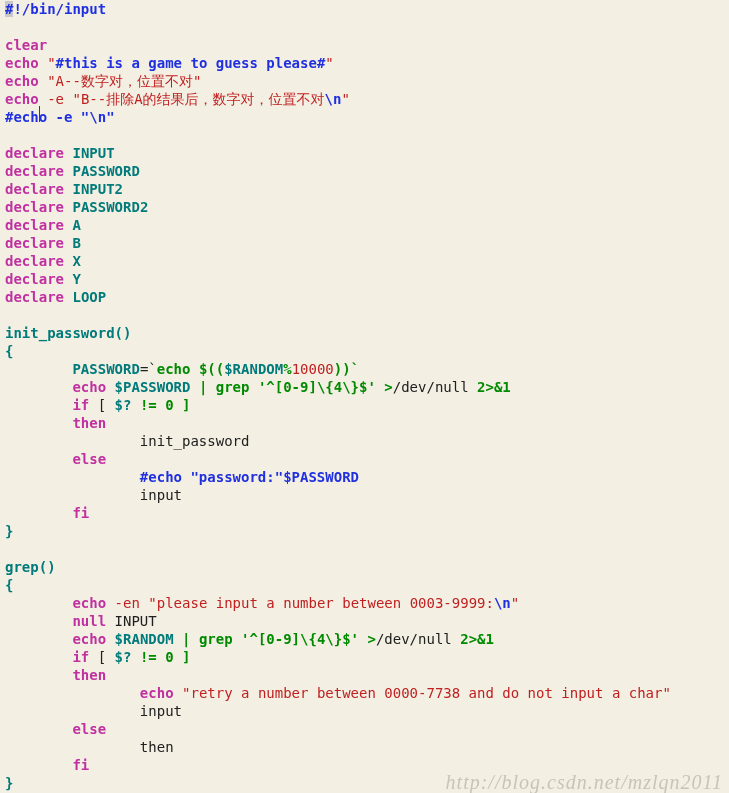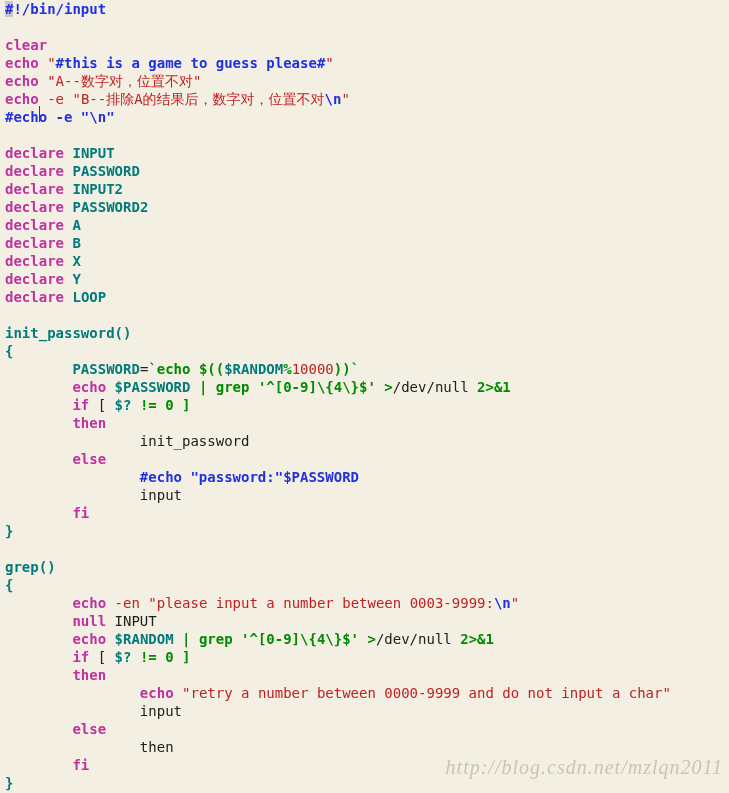--- a/index.html
+++ b/index.html
@@ -32,21 +32,21 @@
     left: 39px;
     width: 1px;
     height: 16px;
     border-right: 1px solid #404040;
     border-top: 4px solid #404040;
     border-bottom: 4px solid #404040;
     box-sizing: border-box;
   }
   .watermark {
     position: absolute;
-    bottom: 17px;
+    bottom: 2px;
     right: 6px;
     color: #c8c4b6;
     font-family: "Times New Roman", serif;
     font-size: 20px;
     font-style: italic;
     letter-spacing: 1px;
   }
 </style>
 </head>
 <body>
@@ -82,21 +82,21 @@
         <span class="c-magenta">fi</span>
 <span class="c-cyan">}</span>
 
 <span class="c-cyan">grep()</span>
 <span class="c-cyan">{</span>
         <span class="c-magenta">echo</span> <span class="c-red">-en</span> <span class="c-red">"</span><span class="c-red">please input a number between 0003-9999:</span><span class="c-blue">\n</span><span class="c-red">"</span>
         <span class="c-magenta">null</span><span class="c-black"> INPUT</span>
         <span class="c-magenta">echo</span> <span class="c-cyan">$RANDOM</span><span class="c-green"> | grep '^[0-9]\{4\}$' &gt;</span><span class="c-black">/dev/null </span><span class="c-green">2&gt;&amp;1</span>
         <span class="c-magenta">if</span><span class="c-black"> [ </span><span class="c-cyan">$?</span><span class="c-green"> != 0 ]</span>
         <span class="c-magenta">then</span>
-                <span class="c-magenta">echo</span> <span class="c-red">"</span><span class="c-red">retry a number between 0000-9999 and do not input a char</span><span class="c-red">"</span>
+                <span class="c-magenta">echo</span> <span class="c-red">"</span><span class="c-red">retry a number between 0000-7738 and do not input a char</span><span class="c-red">"</span>
                 <span class="c-black">input</span>
         <span class="c-magenta">else</span>
                 <span class="c-black">then</span>
         <span class="c-magenta">fi</span>
 <span class="c-cyan">}</span></pre>
 
 <div class="cursor"></div>
 <div class="watermark">http://blog.csdn.net/mzlqn2011</div>
 
 </body></html>

